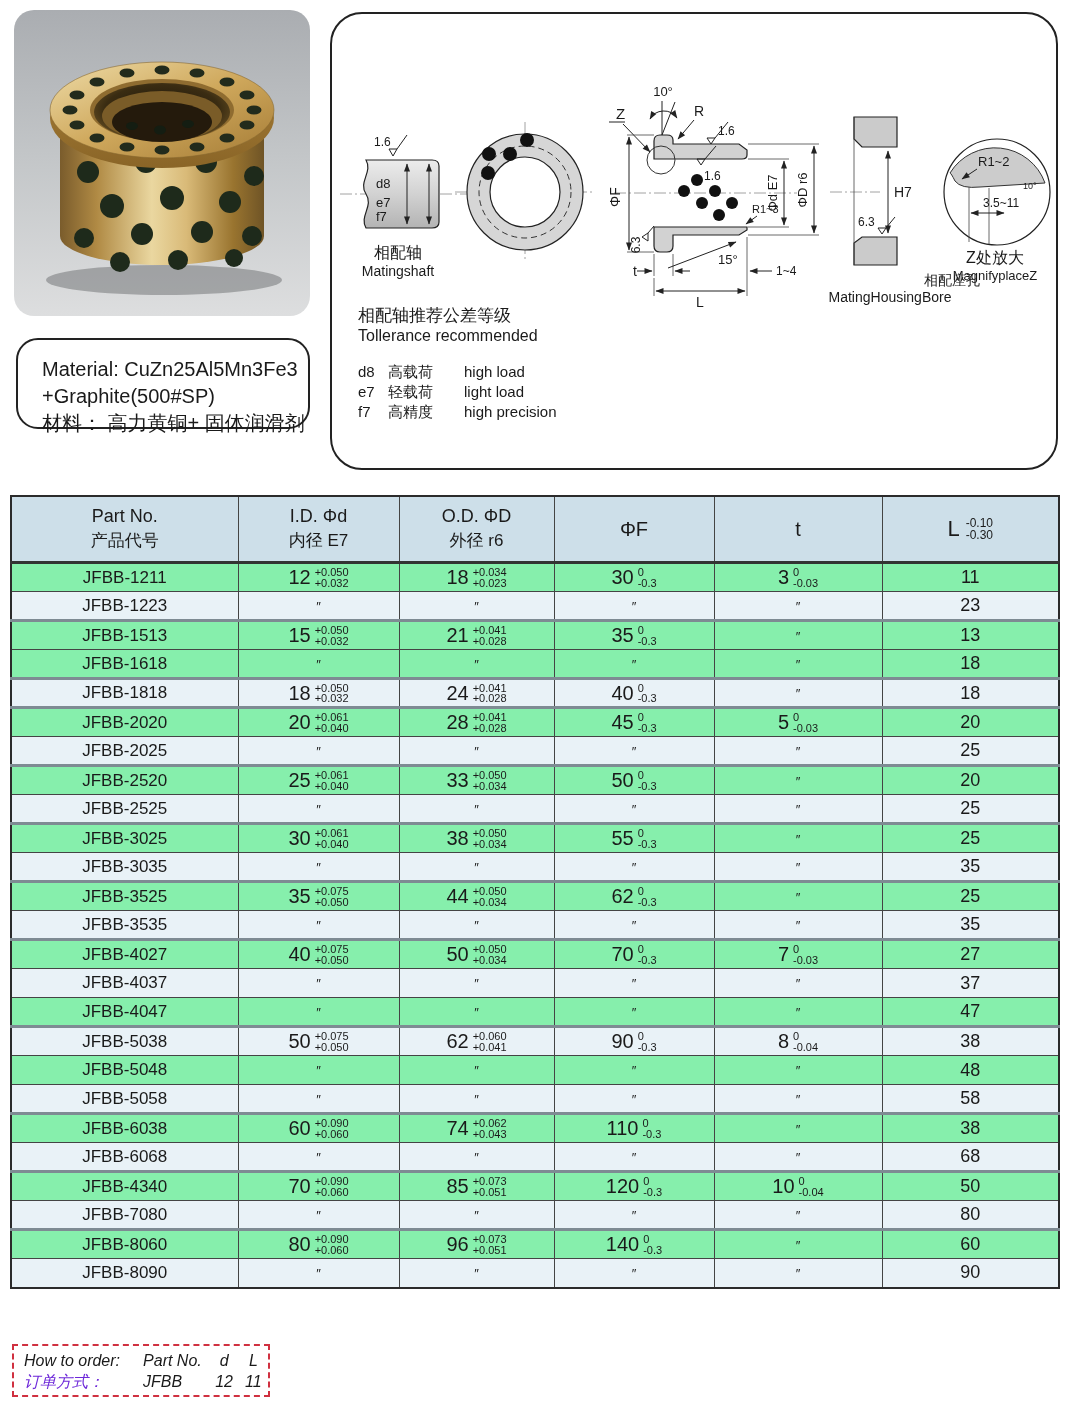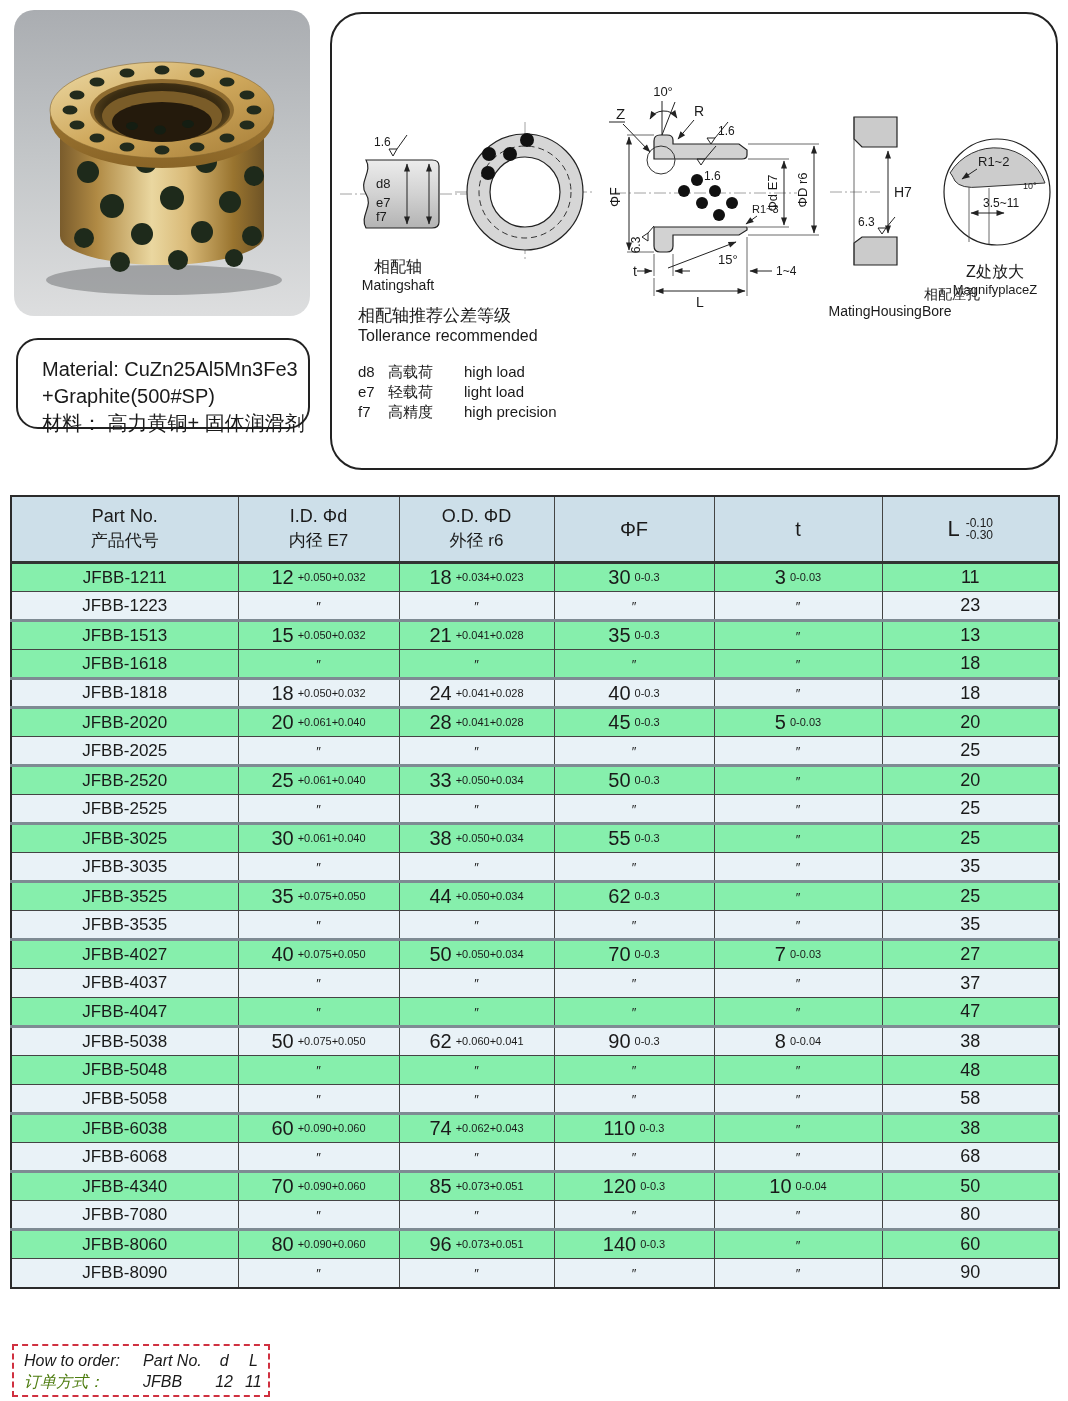--- a/index.html
+++ b/index.html
@@ -16,21 +16,21 @@
   .panel{position:absolute;left:330px;top:12px;width:728px;height:458px;border:2px solid #222;
          border-radius:32px;box-sizing:border-box;}
   .panel svg.draw{position:absolute;left:0;top:0;width:724px;height:454px;}
   .draw text{fill:#1a1a1a;}
   .ln{stroke:#222;stroke-width:1;fill:none;}
   .thin{stroke:#444;stroke-width:.8;fill:none;}
   .cl{stroke:#8a8a8a;stroke-width:.8;fill:none;stroke-dasharray:12 3 2 3;}
   .steel{fill:#d2d2d2;stroke:#222;stroke-width:1.2;}
   .steel2{fill:#cbcbcb;stroke:#222;stroke-width:1.2;}
   .dot{fill:#111;}
-  .cap{position:absolute;text-align:center;line-height:1.18;margin-top:14px;}
+  .cap{position:absolute;text-align:center;line-height:1.18;}
   .cap .zh{font-size:16px;}
   .cap .en{font-size:14px;}
   .tol-note{position:absolute;left:26px;top:291px;font-size:17px;line-height:1.25;}
   .tol-note .en-title{font-size:16px;}
   .tol-items{margin-top:16px;font-size:15px;line-height:20px;}
   .tol-items .row{display:flex;}
   .tol-items .fit{width:30px;}
   .tol-items .zh{width:76px;}
   
   .parts-table{position:absolute;left:10px;top:495px;width:1048px;border-collapse:collapse;
@@ -44,31 +44,31 @@
   .l-big{font-size:22px;}
   .l-tol{display:flex;flex-direction:column;font-size:12px;line-height:12px;text-align:left;}
   .l-tol i,.tol i{font-style:normal;}
   tbody tr{height:29px;background:#86efac;}
   tbody tr.alt{background:#e9f2f7;}
   tbody tr.gs td{border-top:3px solid #7e8b93;}
   .part-cell{font-size:17px;}
   .l-cell{font-size:18px;}
   .dim{display:inline-flex;align-items:center;justify-content:center;gap:4px;}
   .dim .v{font-size:20px;}
-  .dim .tol{display:flex;flex-direction:row;font-size:11px;line-height:10.5px;text-align:left;}
+  .dim .tol{display:flex;flex-direction:column;font-size:11px;line-height:10.5px;text-align:left;}
   .ditto{font-size:13px;}
   
   .order-box{position:absolute;left:12px;top:1344px;width:258px;height:53px;border:2px dashed #d03040;
              box-sizing:border-box;padding:4px 0 0 10px;font-size:16px;line-height:21px;}
   .order-row{display:flex;font-style:italic;}
   .oc1{width:122px;}
   .oc2{width:68px;}
   .oc3{width:30px;text-align:center;}
   .oc4{width:30px;text-align:center;}
-  .red{color:#4d7c0f;}
+  .red{color:#6d28d9;}
 </style>
 </head>
 <body>
 
 <div class="photo">
   <svg viewBox="0 0 296 306">
     <defs>
       <linearGradient id="bodyG" x1="0" y1="0" x2="1" y2="0">
         <stop offset="0" stop-color="#7a5c2c"></stop>
           <stop offset=".18" stop-color="#b08a44"></stop>

